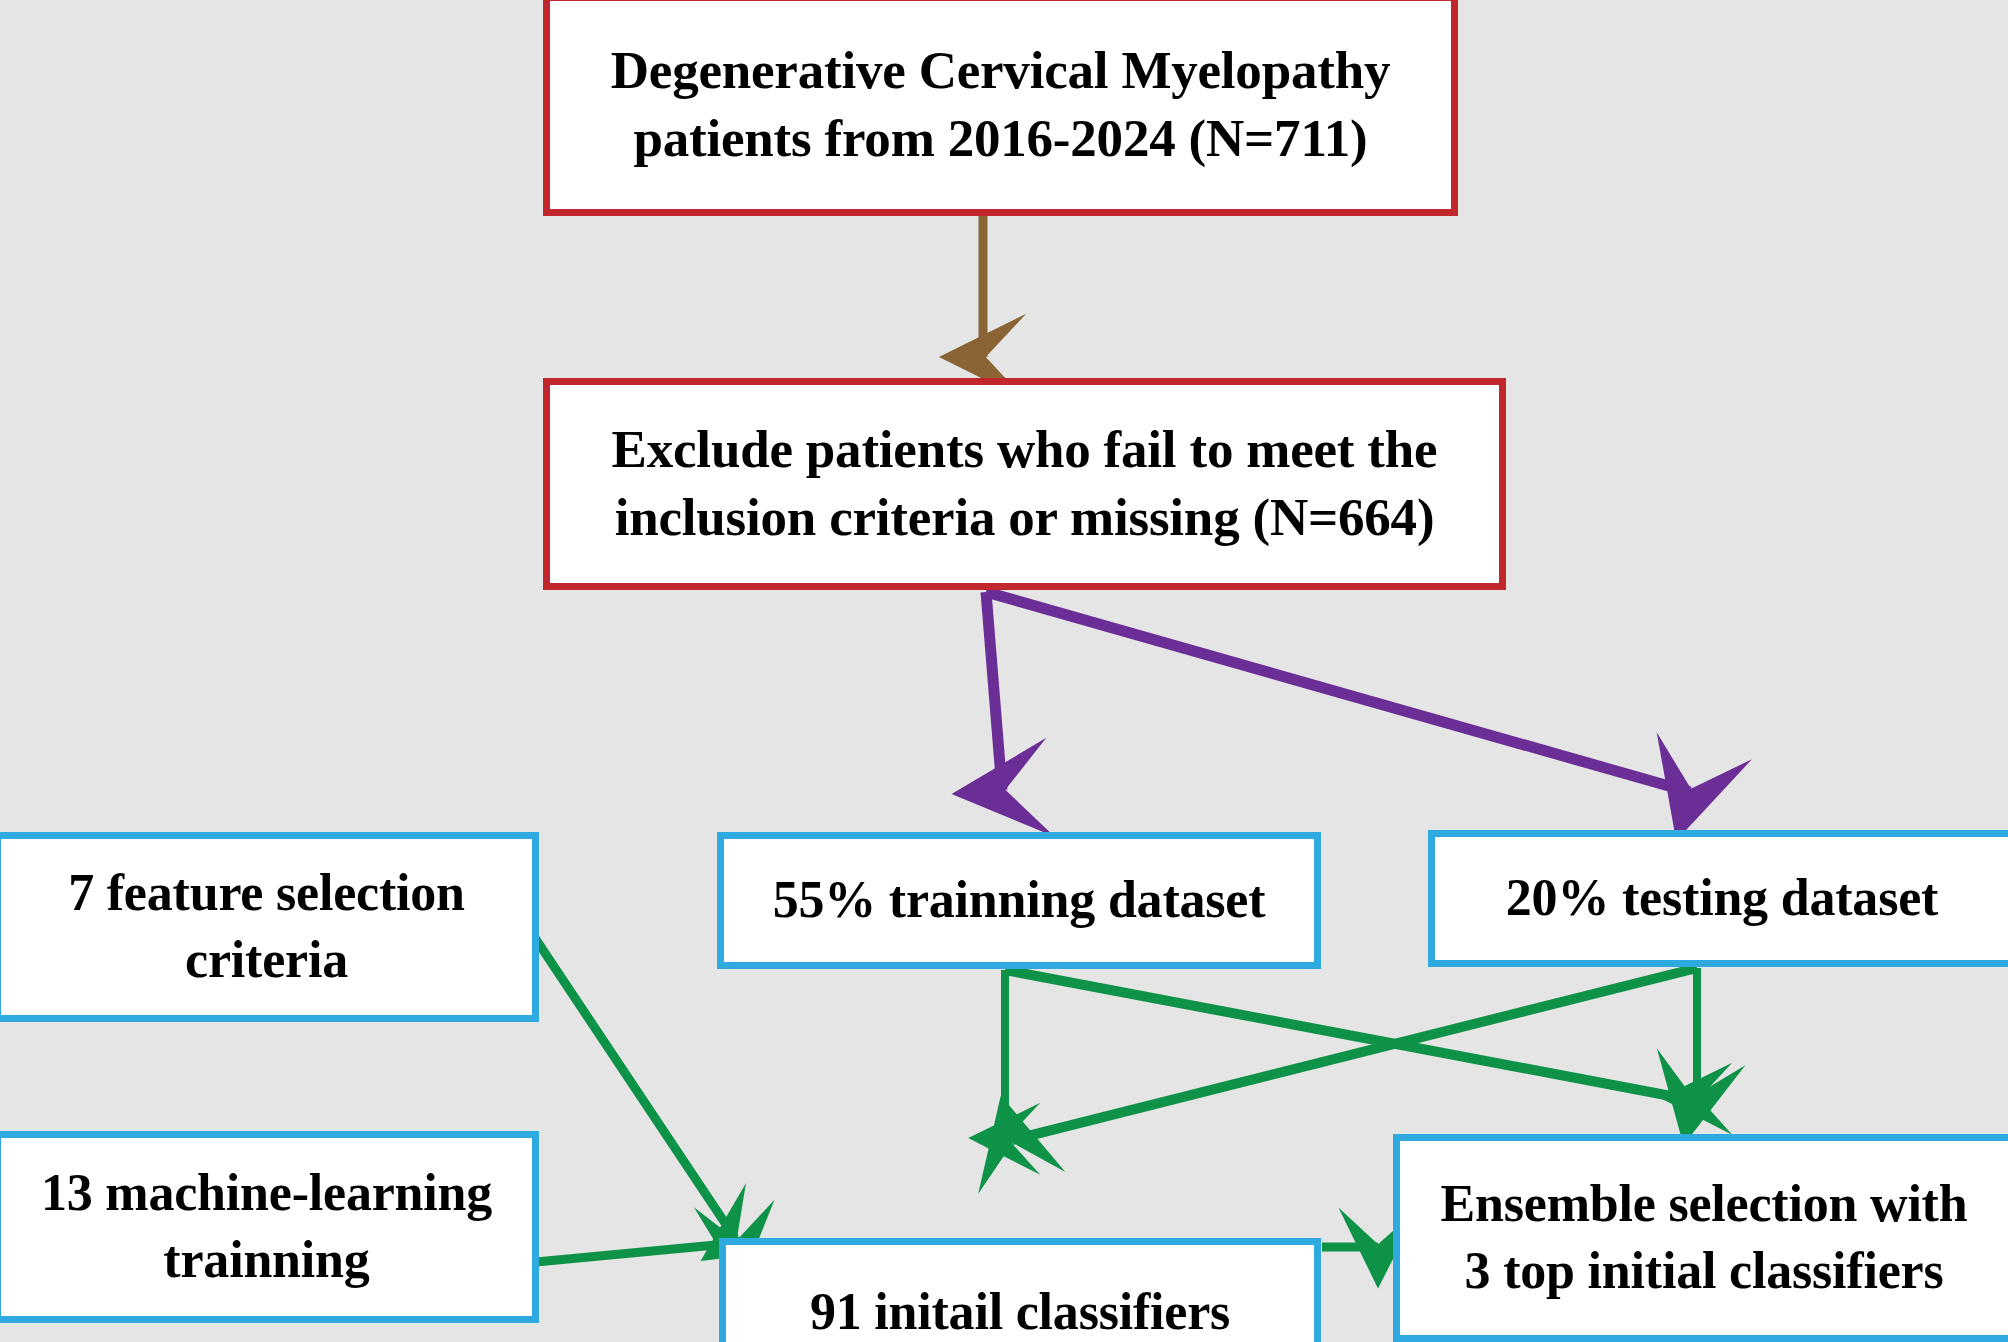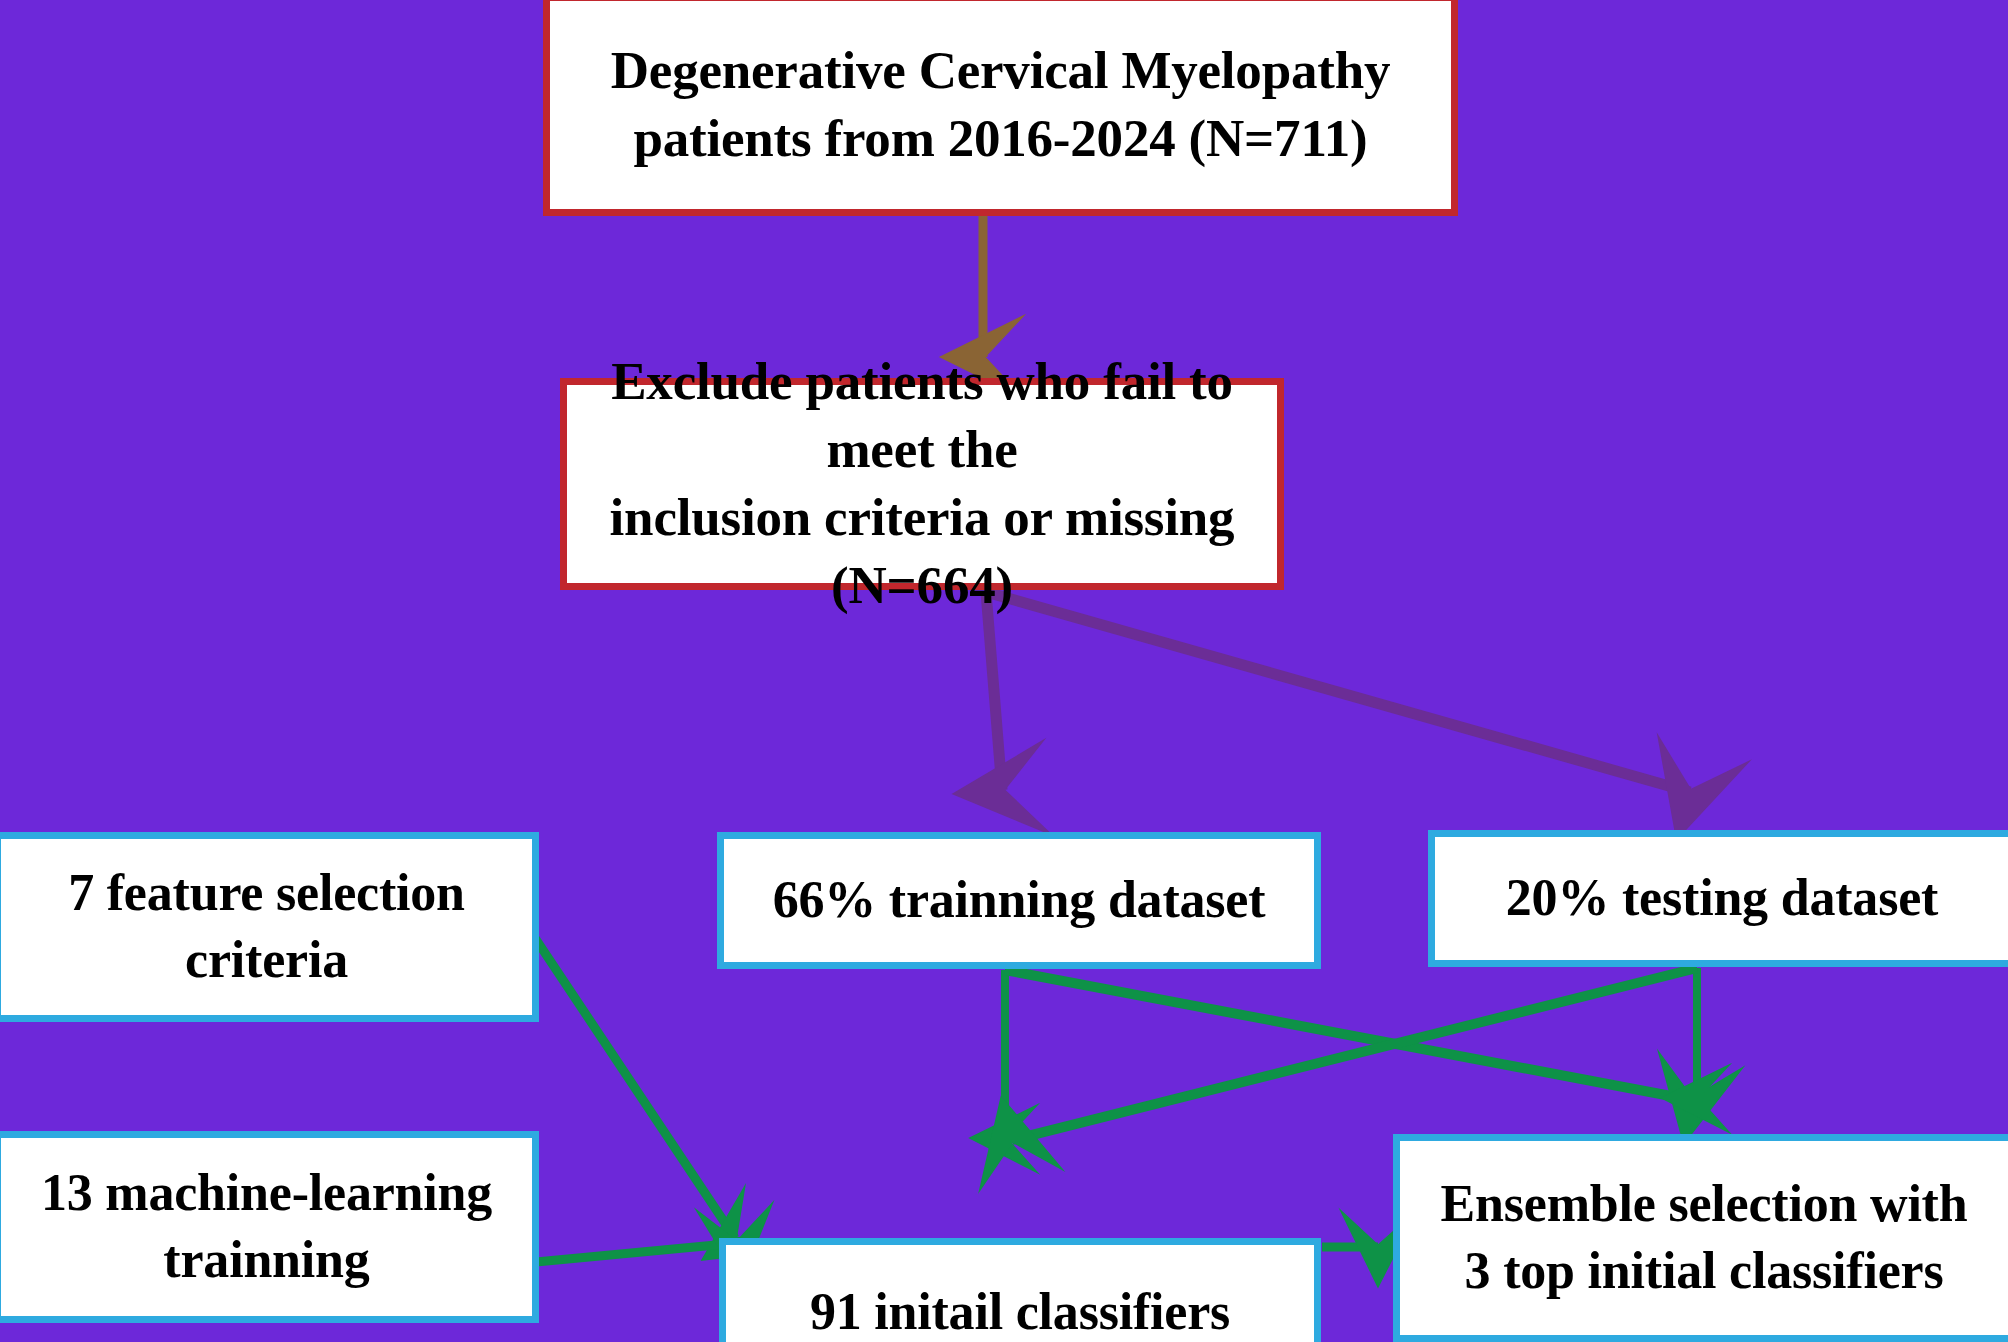--- a/index.html
+++ b/index.html
@@ -1,20 +1,20 @@
 <!DOCTYPE html>
 <html><head>
 <meta charset="utf-8">
 <style>
   html,body{margin:0;padding:0;background:#ffffff;}
   #page{
     position:relative;
     width:2008px;
     height:1342px;
-    background:#6d28d9;
+    background:#e5e5e5;
     overflow:hidden;
     font-family:"Liberation Serif","DejaVu Serif",serif;
   }
   #edges{position:absolute;left:0;top:0;width:2008px;height:1342px;}
   .node{
     position:absolute;
     box-sizing:border-box;
     background:#ffffff;
     display:flex;
     align-items:center;
@@ -23,21 +23,21 @@
     font-weight:bold;
     color:#000000;
     line-height:1.28;
     letter-spacing:-0.2px;
     z-index:3;
   }
   .node .txt{display:block;width:100%;padding:0 14px;}
   .node.red{border:7px solid #c1272d;}
   .node.blue{border:7px solid #2eaae0;}
   .n-source{left:543px;top:-6px;width:915px;height:222px;font-size:53px;}
-  .n-exclude{left:560px;top:378px;width:724px;height:212px;font-size:53px;}
+  .n-exclude{left:543px;top:378px;width:963px;height:212px;font-size:53px;}
   .n-features{left:-6px;top:832px;width:545px;height:190px;font-size:52px;}
   .n-algos{left:-6px;top:1131px;width:545px;height:192px;font-size:52px;}
   .n-train{left:717px;top:832px;width:604px;height:137px;font-size:52px;}
   .n-test{left:1428px;top:830px;width:588px;height:137px;font-size:52px;}
   .n-initial{left:719px;top:1238px;width:602px;height:148px;font-size:52px;}
   .n-ensemble{left:1393px;top:1134px;width:622px;height:208px;font-size:52px;}
 </style>
 </head>
 <body>
 
@@ -87,21 +87,21 @@
 
   <div class="node blue n-features">
     <span class="txt"><span>7 feature selection</span><br><span>criteria</span></span>
   </div>
 
   <div class="node blue n-algos">
     <span class="txt"><span>13 machine-learning</span><br><span>trainning</span></span>
   </div>
 
   <div class="node blue n-train">
-    <span class="txt">66% trainning dataset</span>
+    <span class="txt">55% trainning dataset</span>
   </div>
 
   <div class="node blue n-test">
     <span class="txt">20% testing dataset</span>
   </div>
 
   <div class="node blue n-initial">
     <span class="txt">91 initail classifiers</span>
   </div>
 

